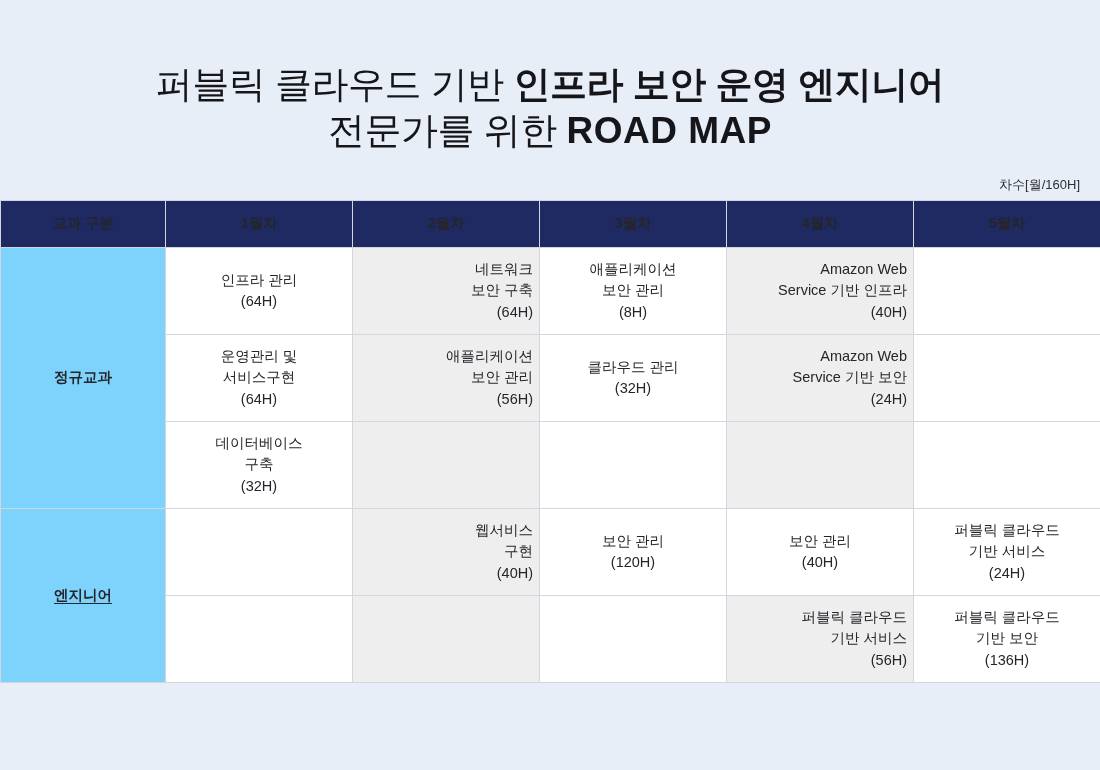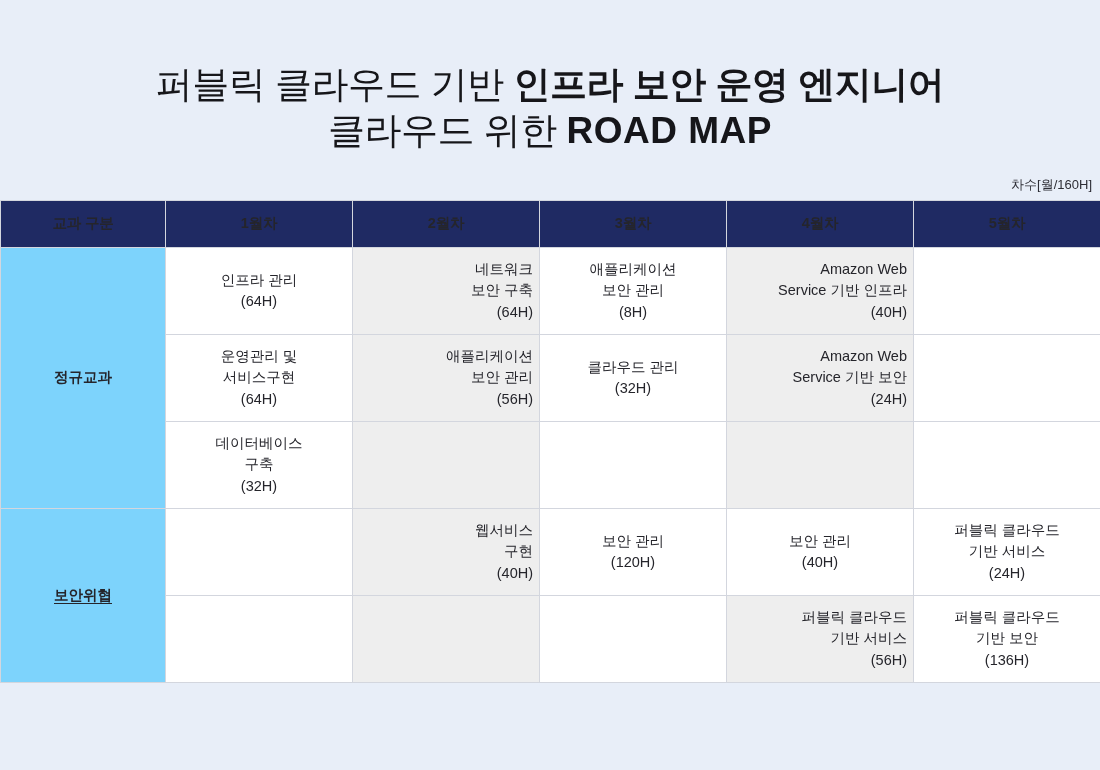--- a/index.html
+++ b/index.html
@@ -39,21 +39,21 @@
     font-weight: 700;
   }
   .title-line .roadmap {
     font-weight: 700;
     letter-spacing: 0.5px;
   }
 
   
   .unit-note {
     position: absolute;
-    right: 8px;
+    right: 20px;
     top: 176px;
     font-size: 13px;
     color: #2d2d35;
   }
 
   
   .roadmap-table {
     position: absolute;
     left: 0;
     top: 200px;
@@ -114,21 +114,21 @@
 </head>
 <body>
 
 <div class="page">
 
   <div class="title-block">
     <div class="title-line">
       <span class="light">퍼블릭 클라우드 기반 </span><span class="bold">인프라 보안 운영 엔지니어</span>
     </div>
     <div class="title-line">
-      <span class="light">클라우드 위한 </span><span class="roadmap">ROAD MAP</span>
+      <span class="light">전문가를 위한 </span><span class="roadmap">ROAD MAP</span>
     </div>
   </div>
 
   <div class="unit-note">차수[월/160H]</div>
 
   <table class="roadmap-table">
     <colgroup>
       <col class="c0">
         <col class="c1">
         <col class="c2">
@@ -215,21 +215,21 @@
           <span class="cell-hours"></span>
         </td>
         <td class="body-cell shade-a">
           <span class="cell-text"></span>
           <span class="cell-hours"></span>
         </td>
       </tr>
 
       <tr>
         <td class="cat-cell" rowspan="2">
-          <span class="cat-label underline">보안위협</span>
+          <span class="cat-label underline">엔지니어</span>
         </td>
         <td class="body-cell shade-a">
           <span class="cell-text"></span>
           <span class="cell-hours"></span>
         </td>
         <td class="body-cell shade-b">
           <span class="cell-text">웹서비스<br>구현</span>
           <span class="cell-hours">(40H)</span>
         </td>
         <td class="body-cell shade-a">

